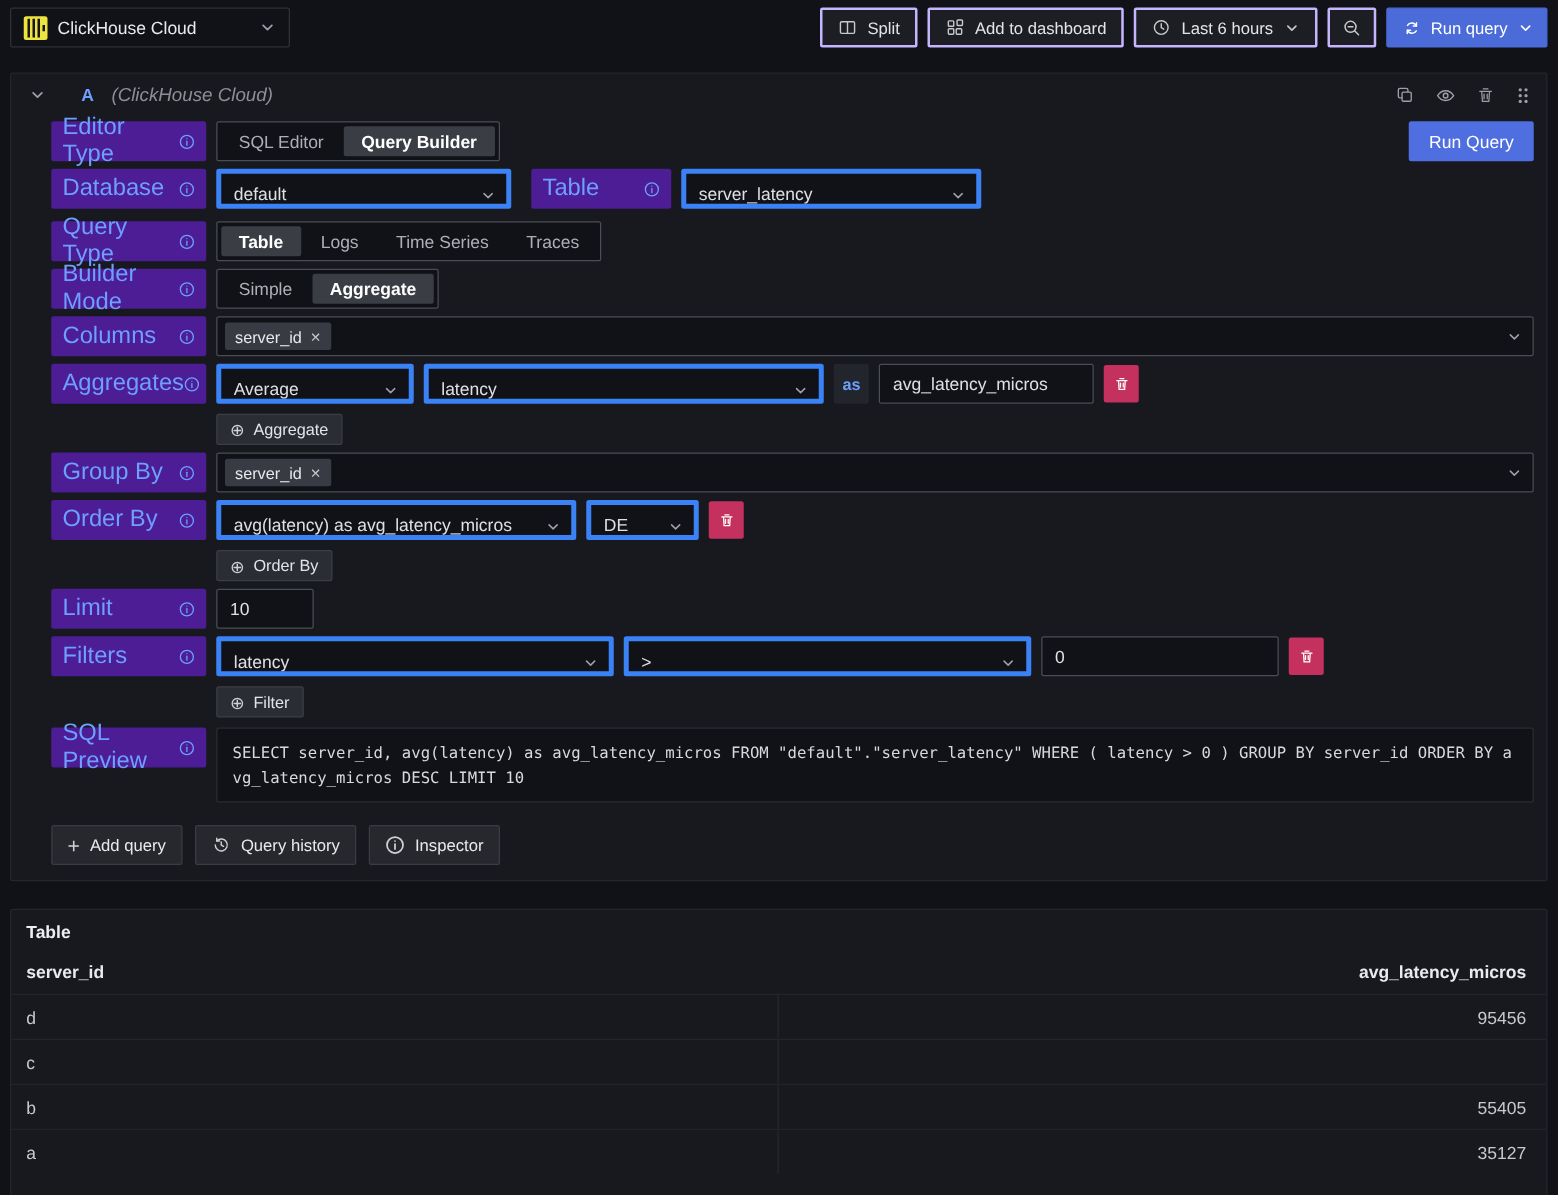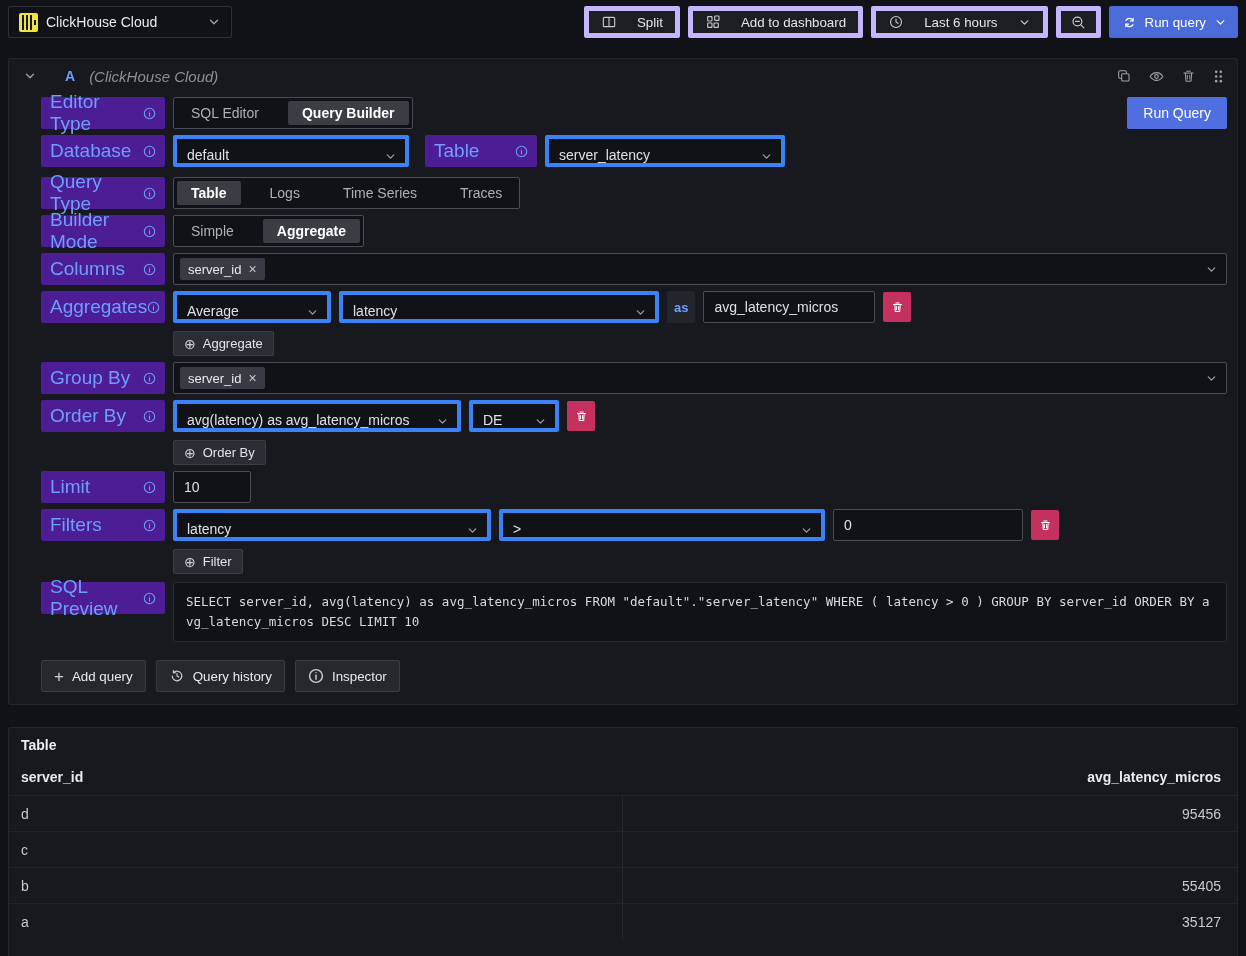--- a/index.html
+++ b/index.html
@@ -20,22 +20,22 @@
     display:flex; align-items:center; gap:8px; width:224px; height:32px;
     background:#111217; border:1px solid #2F3137; border-radius:2px; padding:0 10px; cursor:pointer;
   }
   .ds-logo { width:19px; height:19px; background:#EFE43F; border-radius:2px; position:relative; }
   .ds-logo i { position:absolute; top:2px; bottom:2px; width:2px; background:#15171C; }
   .ds-logo i:nth-child(1){left:3px;} .ds-logo i:nth-child(2){left:7px;} .ds-logo i:nth-child(3){left:11px;}
   .ds-logo i:nth-child(4){left:15px; top:7px; bottom:7px;}
   .ds-name { color:#E9EAEE; font-weight:500; flex:1; }
   .toolbar-right { display:flex; align-items:center; gap:8px; }
   .tb-btn {
-    display:flex; align-items:center; gap:20px; height:32px; padding:0 12px;
-    background:#1C1E23; border:5px solid #c4b5fd; border-radius:2px;
+    display:flex; align-items:center; gap:8px; height:32px; padding:0 12px;
+    background:#1C1E23; border:2px solid #c4b5fd; border-radius:2px;
     color:#E3E4E8; font-weight:500; cursor:pointer; white-space:nowrap;
   }
   .tb-btn .icon { color:#C7C8CE; }
   .run-query-btn {
     display:flex; align-items:center; gap:8px; height:32px; padding:0 10px 0 12px;
     background:#4A6BD8; border:1px solid #4A6BD8; border-radius:2px;
     color:#FFFFFF; font-weight:500; cursor:pointer;
   }
   .run-query-btn .icon { color:#fff; }
 
@@ -51,21 +51,21 @@
 
   .card-body { padding:4px 10px 10px 32px; }
   .row { display:flex; align-items:center; gap:8px; margin-bottom:6px; }
   .field-label {
     width:124px; height:32px; flex:0 0 auto; background:#4c1d95; border-radius:2px;
     display:flex; align-items:center; justify-content:space-between; padding:0 9px;
     color:#6E9FFF; font-size:19px; font-weight:500;
   }
   .field-label .icon { color:#6E9FFF; cursor:pointer; }
 
-  .radio-group { display:flex; align-items:stretch; height:32px; background:#111217; border:1px solid #4A4D55; border-radius:2px; padding:3px; gap:15px; }
+  .radio-group { display:flex; align-items:stretch; height:32px; background:#111217; border:1px solid #4A4D55; border-radius:2px; padding:3px; gap:2px; }
   .radio-opt { display:flex; align-items:center; padding:0 14px; color:#AEB0B7; font-weight:500; border-radius:2px; cursor:pointer; white-space:nowrap; }
   .radio-opt.active { background:#3A3D44; color:#FFFFFF; font-weight:700; }
 
   .select { height:32px; background:#111217; border:4px solid #3b82f6; border-radius:2px; display:flex; align-items:flex-end; padding:0 8px 0 10px; cursor:pointer; }
   .select .val { flex:1; color:#DFE0E4; white-space:nowrap; overflow:hidden; }
   .multi-select { flex:1; height:32px; background:#111217; border:1px solid #4A4D55; border-radius:2px; display:flex; align-items:center; gap:6px; padding:0 8px 0 6px; cursor:text; }
   .pill { display:flex; align-items:center; gap:7px; background:#383B43; border-radius:2px; height:22px; padding:0 8px; color:#E8E9ED; font-size:13px; }
   .pill .x { color:#C7C8CE; font-size:14px; cursor:pointer; line-height:1; }
   .multi-select .icon, .select .icon { margin-left:auto; }
 

